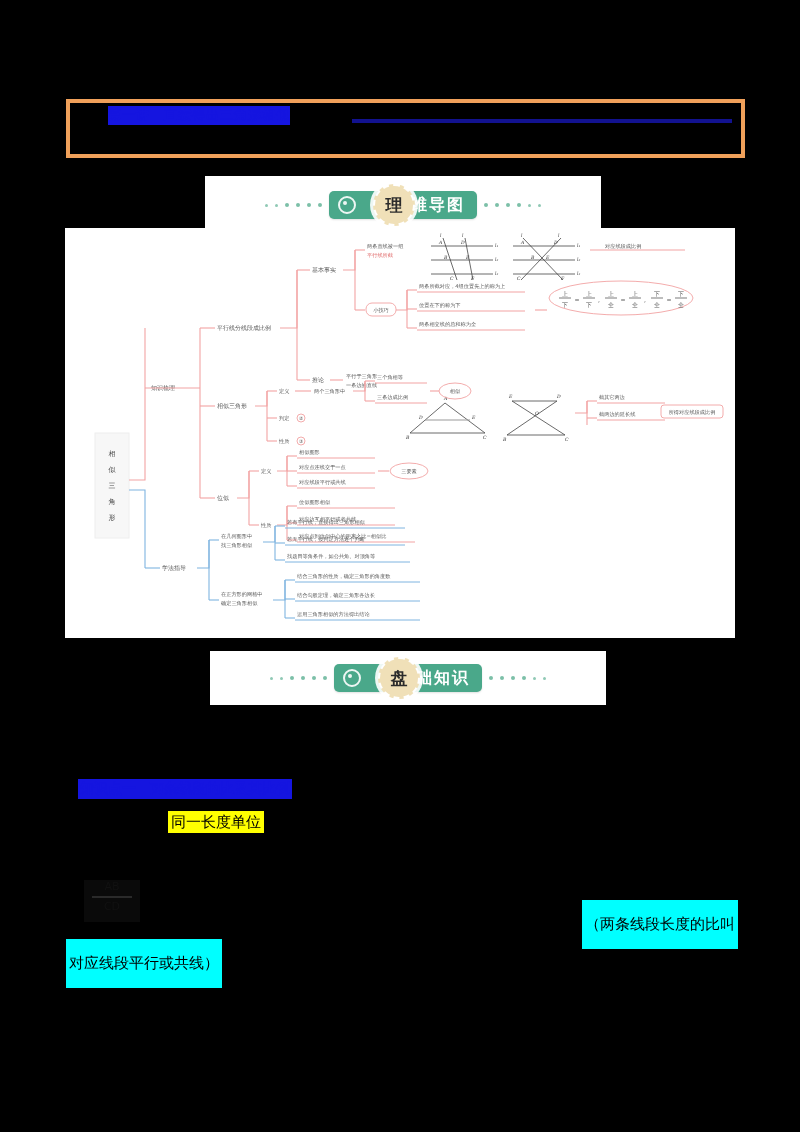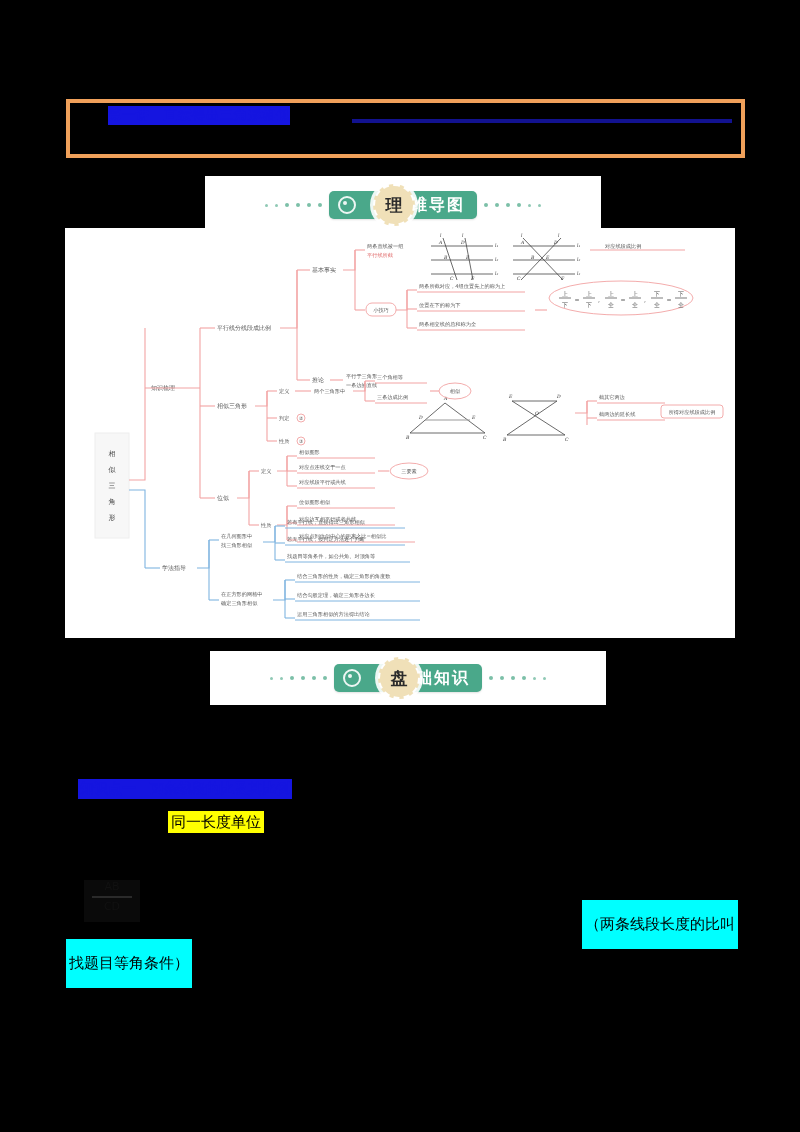--- a/index.html
+++ b/index.html
@@ -433,15 +433,15 @@
   <div class="sec-head">知识点一　两条线段的比及其比例</div>
   <div class="hl-yellow">同一长度单位</div>
 
   <div class="redacted-frac">
     <span>AB</span>
     <div class="bar"></div>
     <span>CD</span>
   </div>
 
   <div class="hl-cyan a">（两条线段长度的比叫</div>
-  <div class="hl-cyan b">找题目等角条件）</div>
+  <div class="hl-cyan b">对应线段平行或共线）</div>
 
 </div>
 
 </body></html>

